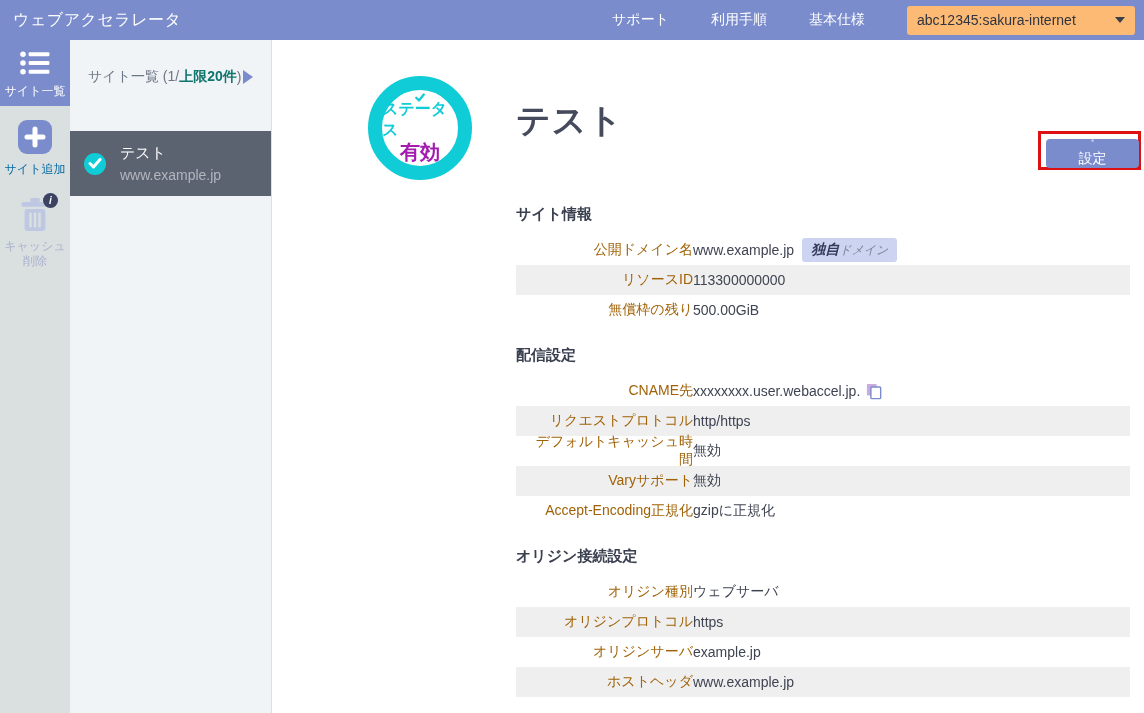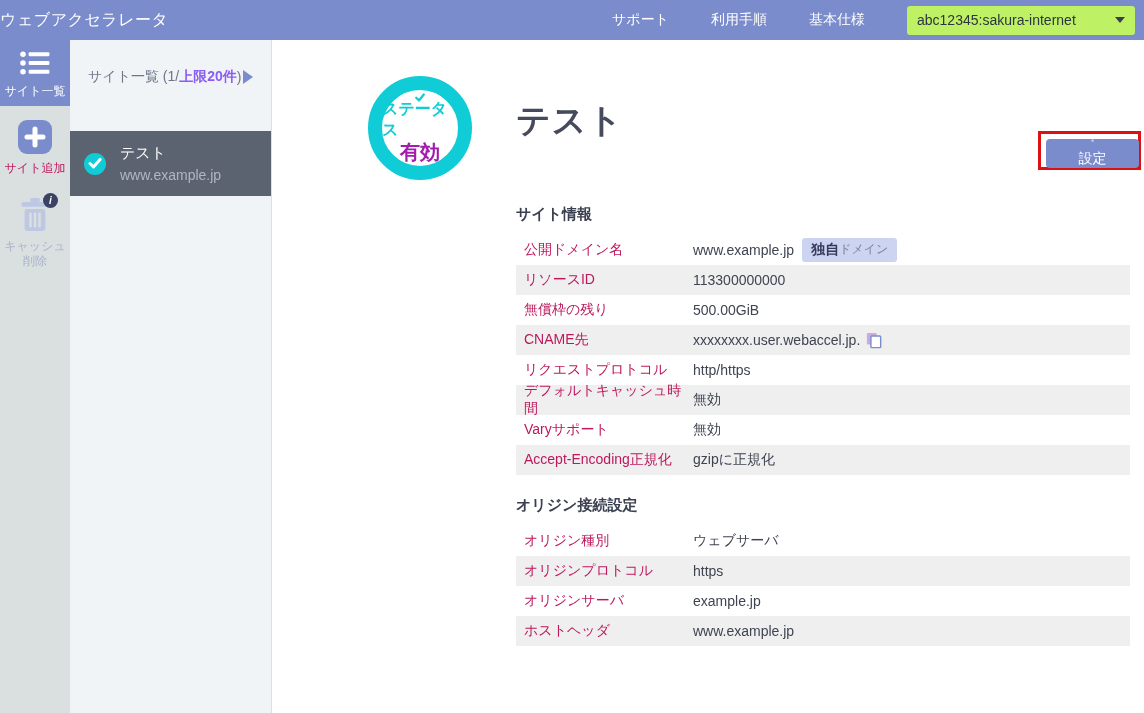--- a/index.html
+++ b/index.html
@@ -2,51 +2,51 @@
 <html><head>
 <meta charset="utf-8">
 <style>
   * { margin:0; padding:0; box-sizing:border-box; }
   html,body { width:1144px; height:713px; overflow:hidden;
     font-family:"Liberation Sans","DejaVu Sans",sans-serif; background:#fff; }
 
   
   .topbar { position:absolute; left:0; top:0; width:1144px; height:40px;
     background:#7b8ccd; display:flex; align-items:center; }
-  .topbar-title { color:#fff; font-size:16px; padding-left:0; letter-spacing:.5px; }
+  .topbar-title { color:#fff; font-size:16px; padding-left:13px; letter-spacing:.5px; }
   .topbar-right { margin-left:auto; display:flex; align-items:center; }
   .topbar-link { color:#fff; font-size:14px; margin-right:42px; cursor:pointer; }
-  .account-select { width:228px; height:29px; background:#bef264; border-radius:3px;
+  .account-select { width:228px; height:29px; background:#fdba74; border-radius:3px;
     margin-right:9px; display:flex; align-items:center; padding:0 10px;
     font-size:14px; color:#2e3440; cursor:pointer; }
   .caret-down { margin-left:auto; width:0; height:0; border-left:5px solid transparent;
     border-right:5px solid transparent; border-top:6px solid #3a3f4a; }
 
   
   .rail { position:absolute; left:0; top:40px; width:80px; height:673px; background:#dadfe0; }
   .rail-item { width:70px; display:flex; flex-direction:column; align-items:center;
     cursor:pointer; }
   .rail-item.active { background:#7b8ccd; padding:10px 0 8px; }
   .rail-label { font-size:12px; margin-top:4px; text-align:center; line-height:14px; }
   .rail-item.active .rail-label { color:#fff; }
   .rail-item.add { padding-top:14px; }
-  .rail-item.add .rail-label { color:#be185d;font-family:Liberation Mono, monospace; }
+  .rail-item.add .rail-label { color:#0369a1; }
   .rail-item.disabled { padding-top:22px; cursor:default; }
   .rail-item.disabled .rail-label { color:#a9b3cd; }
   .trash-wrap { position:relative; }
   .info-badge { position:absolute; top:-5px; right:-8px; width:15px; height:15px;
     border-radius:50%; background:#3c4362; color:#fff; font-size:10px; font-weight:bold;
     display:flex; align-items:center; justify-content:center; font-style:italic; }
 
   
   .sitelist { position:absolute; left:70px; top:40px; width:202px; height:673px;
     background:#f1f4f6; border-right:1px solid #dcdfe1; }
   .sitelist-head { display:flex; align-items:center; padding:28px 18px 0 18px;
     font-size:14px; color:#6e7788; }
-  .sitelist-head .limit { color:#8b5cf6; font-weight:bold; }
+  .sitelist-head .limit { color:#0f766e; font-weight:bold; }
   .tri-right { margin-left:auto; width:0; height:0; border-top:7px solid transparent;
     border-bottom:7px solid transparent; border-left:10px solid #7b8ccd; cursor:pointer; }
   .site-item { margin-top:45px; height:65px; background:#5c6370; display:flex;
     align-items:center; padding-left:14px; cursor:pointer; }
   .site-check { width:22px; height:22px; border-radius:50%; background:#10ccd6;
     display:flex; align-items:center; justify-content:center; flex:none; }
   .site-texts { margin-left:14px; }
   .site-name { color:#fff; font-size:15px; margin-bottom:4px; }
   .site-domain { color:#b2b6bf; font-size:14px; }
 
@@ -68,24 +68,24 @@
   .settings-btn { position:absolute; left:5px; top:5px; width:93px; height:29px;
     background:#7b8ccd; border:none; border-radius:4px; color:#fff; font-size:14px;
     display:flex; align-items:center; justify-content:center; gap:8px; cursor:pointer;
     font-family:inherit;flex-direction:column; }
 
   .sections { position:absolute; left:197px; top:145px; width:614px; }
   .section-title { font-size:15px; font-weight:bold; color:#3a404f; margin:21px 0 11px; }
   .section:first-child .section-title { margin-top:20px; }
   .row { display:flex; height:30px; align-items:center; font-size:14px; }
   .row:nth-child(odd) { background:#efefef; }
-  .cell-label { width:177px; padding-left:8px; color:#be185d; flex:none; }
+  .cell-label { width:177px; padding-left:8px; color:#a16207; flex:none;text-align:right; }
   .cell-value { color:#3f4452; display:flex; align-items:center; }
-  .domain-badge { display:inline-flex; align-items:flex-start; background:#ccd4f2;
-    border-radius:3px; padding:3px 9px; margin-left:8px; }
+  .domain-badge { display:inline-flex; align-items:flex-end; background:#ccd4f2;
+    border-radius:3px; padding:3px 9px; margin-left:8px;font-style:italic; }
   .domain-badge .strong { font-size:14px; font-weight:bold; color:#333b59; }
   .domain-badge .rest { font-size:12px; color:#7d828f; }
   .copy-btn { margin-left:6px; cursor:pointer; display:inline-flex; }
 </style>
 </head>
 <body>
 
 <div class="topbar">
   <div class="topbar-title">ウェブアクセラレータ</div>
   <div class="topbar-right">
@@ -219,20 +219,21 @@
           </div>
         </div>
         <div class="row">
           <div class="cell-label">無償枠の残り</div>
           <div class="cell-value">
             <span>500.00GiB</span>
           </div>
         </div>
       </div>
       <div class="section">
+        <div class="section-title">配信設定</div>
         <div class="row">
           <div class="cell-label">CNAME先</div>
           <div class="cell-value">
             <span>xxxxxxxx.user.webaccel.jp.</span>
             <span class="copy-btn">
               <svg width="16" height="17" viewBox="0 0 18 19">
                 <rect x="1" y="1" width="11" height="13" rx="1" fill="#c9abdf"></rect>
                 <rect x="5.5" y="4.5" width="11" height="13" rx="1" fill="#fff" stroke="#7b8ccd" stroke-width="1.6"></rect>
               </svg>
             </span>

